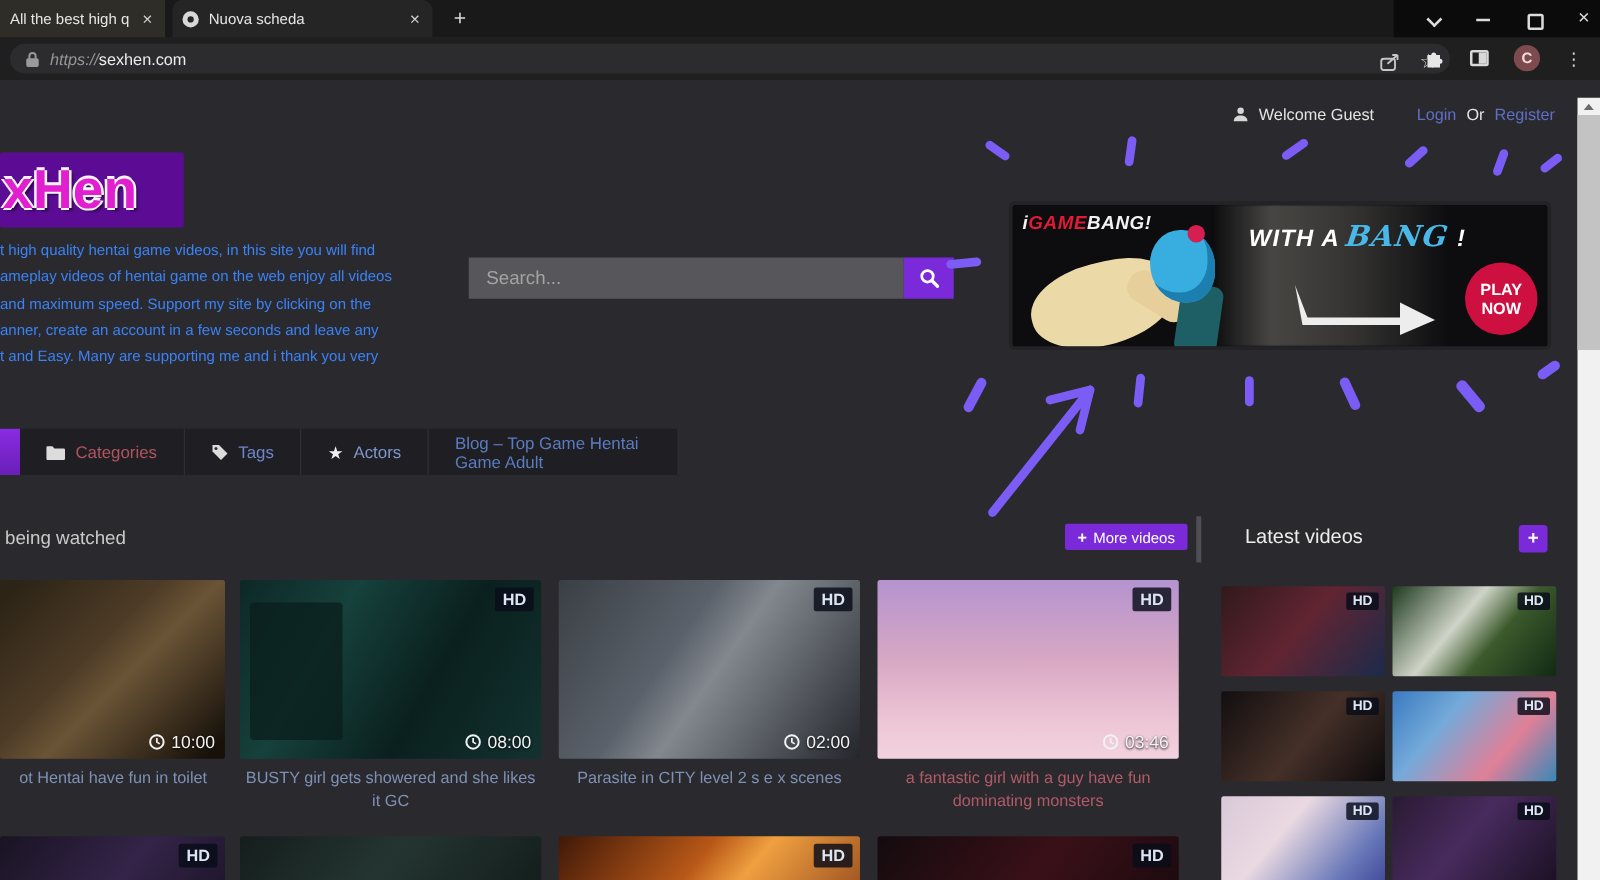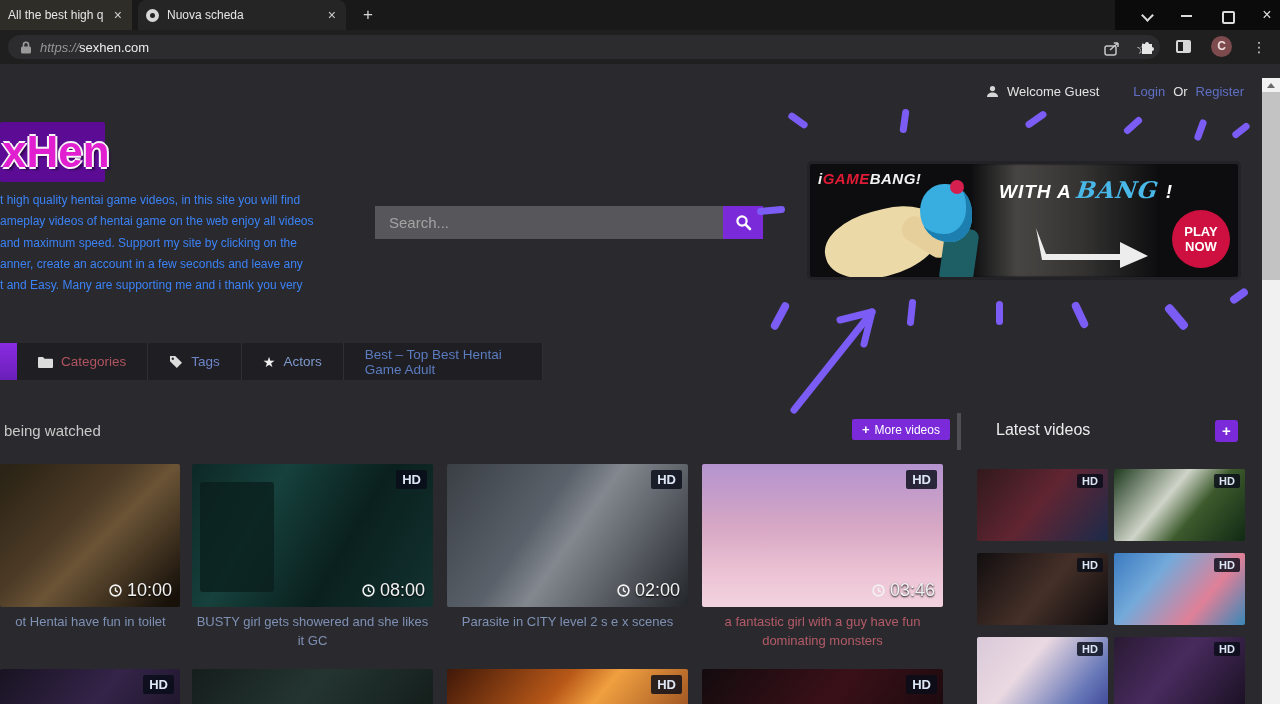--- a/index.html
+++ b/index.html
@@ -36,21 +36,21 @@
   .sidebar-ic { width:15px; height:13px; border:2px solid #d8d8d8; border-radius:2px; position:relative; }
   .sidebar-ic::after { content:""; position:absolute; right:0; top:0; width:6px; height:9px; background:#d8d8d8; }
 
   
   .page { position:absolute; left:0; top:78px; width:1280px; height:640px; background:#2a2a2e; overflow:hidden; }
 
   .welcome-row { position:absolute; top:6px; right:36px; display:flex; align-items:center; gap:8px; font-size:13px; color:#e3e3e3; }
   .welcome-row .link { color:#5f6fc5; }
   .welcome-row .gap { width:18px; }
 
-  .site-logo { position:absolute; left:0; top:44px; width:105px; height:60px; background:#5c0c94; border-radius:2px;
+  .site-logo { position:absolute; left:0; top:44px; width:147px; height:60px; background:#5c0c94; border-radius:2px;
     display:flex; align-items:center; justify-content:flex-start; padding-left:2px;
     font-size:44px; font-weight:bold; color:#e21fd0;
     text-shadow:-2px 0 0 #f6f6f6, 2px 0 0 #f6f6f6, 0 -2px 0 #f6f6f6, 0 2px 0 #f6f6f6, 3px 3px 2px #30074e; }
 
   .site-desc { position:absolute; left:0; top:112px; width:380px; color:#3b82f6; font-size:12px; line-height:21.3px; white-space:nowrap; }
 
   .searchbox { position:absolute; left:375px; top:128px; width:388px; height:33px; display:flex; }
   .search-input { flex:1; background:#57575b; border:none; outline:none; color:#e8e8e8; font-size:15px; padding:0 14px; font-family:"Liberation Sans", sans-serif; }
   .search-input::placeholder { color:#a3a3a3; }
   .search-btn { width:40px; background:#7a2ad8; border:none; display:flex; align-items:center; justify-content:center; }
@@ -89,21 +89,21 @@
   .more-videos { position:absolute; left:852px; top:341px; height:21px; background:#7a2ad8; border-radius:2px; color:#fff; font-size:12px; display:flex; align-items:center; gap:5px; padding:0 10px; }
   .more-videos .plus { font-weight:bold; font-size:13px; }
   .col-divider { position:absolute; left:957px; top:335px; width:4px; height:37px; background:#4e4e54; }
   .latest-title { position:absolute; left:996px; top:343px; font-size:16px; color:#ececec; }
   .latest-plus { position:absolute; left:1215px; top:342px; width:23px; height:22px; background:#7a2ad8; border-radius:3px; color:#fff; font-size:15px; font-weight:bold; text-align:center; line-height:21px; }
 
   
   .thumb { position:absolute; border-radius:2px; overflow:hidden; }
   .hd-badge { position:absolute; top:6px; right:6px; background:rgba(8,12,24,.82); color:#dce6f5; font-size:13px; font-weight:bold; padding:2px 6px; border-radius:2px; }
   .hd-badge.small { font-size:11px; padding:1px 5px; top:5px; right:5px; }
-  .duration { position:absolute; bottom:6px; right:8px; color:#f2f2f2; font-size:18px; display:flex; align-items:center; gap:5px; text-shadow:0 1px 2px #000; }
+  .duration { position:absolute; bottom:6px; right:8px; color:#f2f2f2; font-size:14px; display:flex; align-items:center; gap:5px; text-shadow:0 1px 2px #000; }
   .vtitle { position:absolute; width:241px; text-align:center; font-size:13px; line-height:19px; color:#7e91b5; }
   .vtitle.pink { color:#b35a68; }
 
   .t-r1c1 { left:0; top:386px; width:180px; height:143px; background:linear-gradient(135deg,#2c2416 5%,#4d3b26 40%,#6b5436 55%,#17110a 95%); }
   .t-r1c2 { left:192px; top:386px; width:241px; height:143px; background:linear-gradient(120deg,#0d2826 0%,#16413c 30%,#0a201e 62%,#123230 100%); }
   .t-r1c2::after { content:""; position:absolute; left:8px; top:18px; width:74px; height:110px; background:rgba(10,30,28,.75); border-radius:3px; }
   .t-r1c3 { left:447px; top:386px; width:241px; height:143px; background:linear-gradient(125deg,#3a3f45 0%,#5b616a 38%,#83888f 52%,#23272c 100%); }
   .t-r1c4 { left:702px; top:386px; width:241px; height:143px; background:linear-gradient(180deg,#b493cf 0%,#d8a8c4 45%,#eec6d6 80%,#f2d2de 100%); }
   .t-r2c1 { left:0; top:591px; width:180px; height:113px; background:linear-gradient(130deg,#191322 0%,#342449 45%,#110d17 100%); }
   .t-r2c2 { left:192px; top:591px; width:241px; height:113px; background:linear-gradient(130deg,#151e1c 0%,#243531 40%,#0d1412 100%); }
@@ -257,21 +257,21 @@
           <path d="M1 1h5.2L13 7.8 7.8 13 1 6.2z" fill="#dcdcdc"></path>
             <circle cx="3.8" cy="3.8" r="1.2" fill="#2a2a2e"></circle>
         </svg>
         <span>Tags</span>
       </div>
       <div class="nav-item nav-actors">
         <span class="star-glyph">★</span>
         <span>Actors</span>
       </div>
       <div class="nav-item nav-blog">
-        <span>Best – Top Best Hentai Game Adult</span>
+        <span>Blog – Top Game Hentai Game Adult</span>
       </div>
     </div>
 
     <div class="watched-title">being watched</div>
     <div class="more-videos">
       <span class="plus">+</span>
       <span>More videos</span>
     </div>
     <div class="col-divider"></div>
     <div class="latest-title">Latest videos</div>

